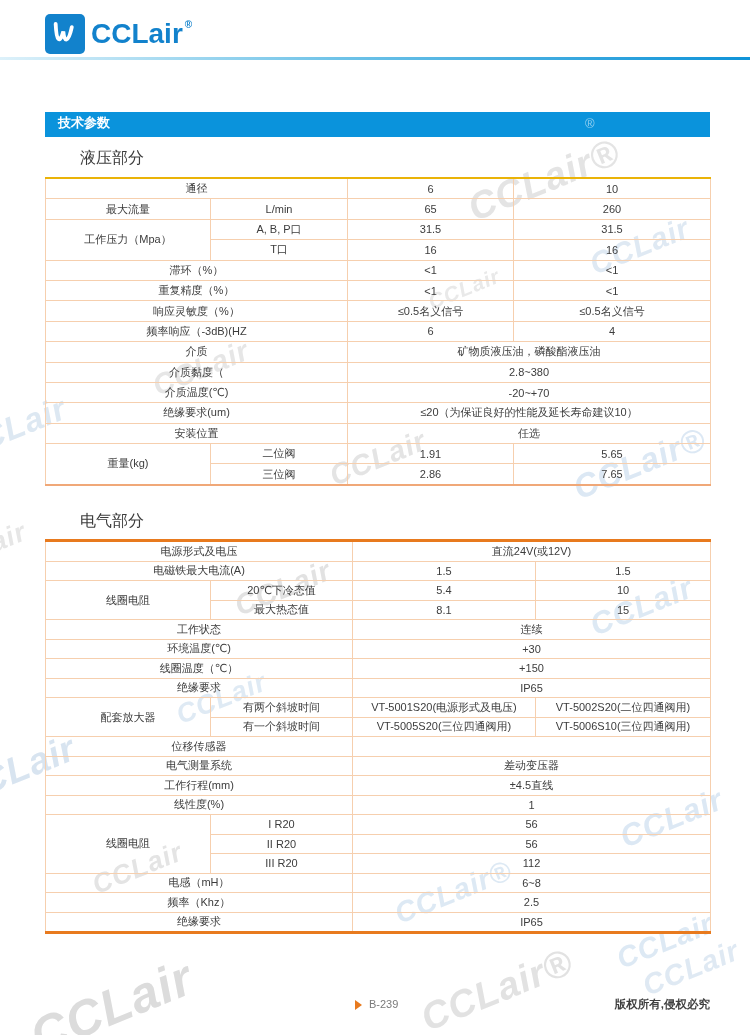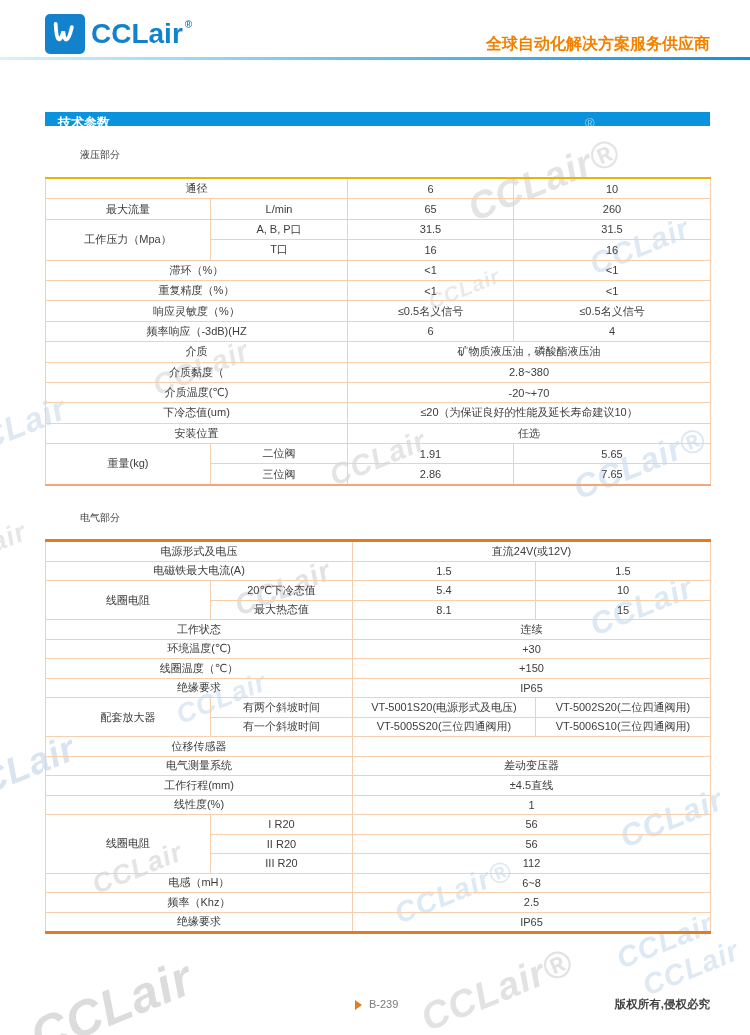--- a/index.html
+++ b/index.html
@@ -13,26 +13,26 @@
   .header{position:absolute;left:0;top:0;width:750px;height:60px;z-index:2;background:#fff;}
   .logo{position:absolute;left:45px;top:14px;display:flex;align-items:center;}
   .logo-box{width:40px;height:40px;background:#1282cc;border-radius:5px;display:flex;
             align-items:center;justify-content:center;}
   .logo-word{font-size:28px;font-weight:bold;color:#1282cc;margin-left:6px;letter-spacing:0px;}
   .logo-reg{font-size:10px;color:#1282cc;vertical-align:top;position:relative;top:-10px;left:2px;font-weight:bold;}
   .tagline{position:absolute;right:40px;top:34px;font-size:16px;font-weight:bold;color:#f08200;}
   .head-line{position:absolute;left:0;top:57px;width:750px;height:3px;
              background:linear-gradient(to right,#ddf1fa 0%,#6fc3e8 45%,#0f93d8 100%);}
   
-  .banner{position:absolute;left:45px;top:112px;width:665px;height:14px;background:#0a93dc;
+  .banner{position:absolute;left:45px;top:112px;width:665px;height:25px;background:#0a93dc;
           z-index:2;color:#ffffff;font-size:13px;font-weight:bold;line-height:21px;padding-left:13px;
           box-sizing:border-box;}
   .banner-reg{position:absolute;left:540px;top:1px;color:rgba(255,255,255,0.55);font-size:13px;font-weight:normal;}
   
-  .sec-title{position:absolute;left:80px;font-size:10px;color:#3c3c3c;z-index:2;}
+  .sec-title{position:absolute;left:80px;font-size:16px;color:#3c3c3c;z-index:2;}
   .sec-hyd{top:148px;}
   .sec-ele{top:511px;}
   
   table{border-collapse:collapse;table-layout:fixed;width:665px;position:absolute;left:45px;z-index:1;}
   .t-hyd{top:177px;}
   .t-ele{top:539px;}
   td{border:1px solid #f6cfae;text-align:center;vertical-align:middle;font-size:11px;
      padding:0 2px;color:#3c3c3c;overflow:hidden;white-space:nowrap;}
   .t-hyd td{height:19.4px;}
   .t-ele td{height:18.5px;}
@@ -75,21 +75,20 @@
   <div class="header">
     <div class="logo">
       <div class="logo-box">
         <svg width="34" height="34" viewBox="0 0 40 40">
           <path d="M9 8 C10 30 14 31 18 17 C19 30 24 31 28 12" stroke="#ffffff" fill="none" stroke-width="4.5" stroke-linecap="round"></path>
         </svg>
       </div>
       <span class="logo-word">CCLair</span>
       <span class="logo-reg">®</span>
     </div>
-    <div class="tagline">全球自动化解决方案服务供应商</div>
     <div class="head-line"></div>
   </div>
 
   <div class="banner">
     <span>技术参数</span>
     <span class="banner-reg">®</span>
   </div>
 
   <div class="sec-title sec-hyd">液压部分</div>
 
@@ -149,21 +148,21 @@
     </tr>
     <tr>
       <td colspan="2">介质黏度（</td>
       <td colspan="2">2.8~380</td>
     </tr>
     <tr>
       <td colspan="2">介质温度(℃)</td>
       <td colspan="2">-20~+70</td>
     </tr>
     <tr>
-      <td colspan="2">下冷态值(um)</td>
+      <td colspan="2">绝缘要求(um)</td>
       <td colspan="2">≤20（为保证良好的性能及延长寿命建议10）</td>
     </tr>
     <tr>
       <td colspan="2">安装位置</td>
       <td colspan="2">任选</td>
     </tr>
     <tr>
       <td rowspan="2">重量(kg)</td>
       <td>二位阀</td>
       <td>1.91</td>

